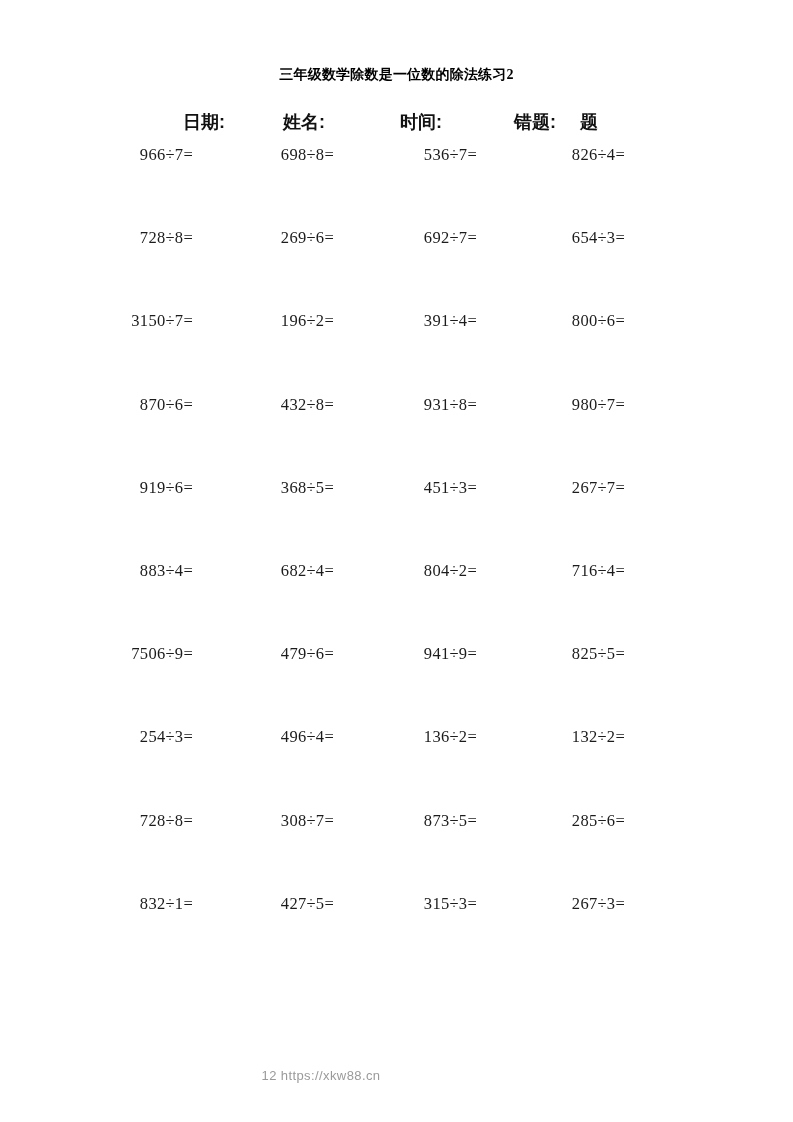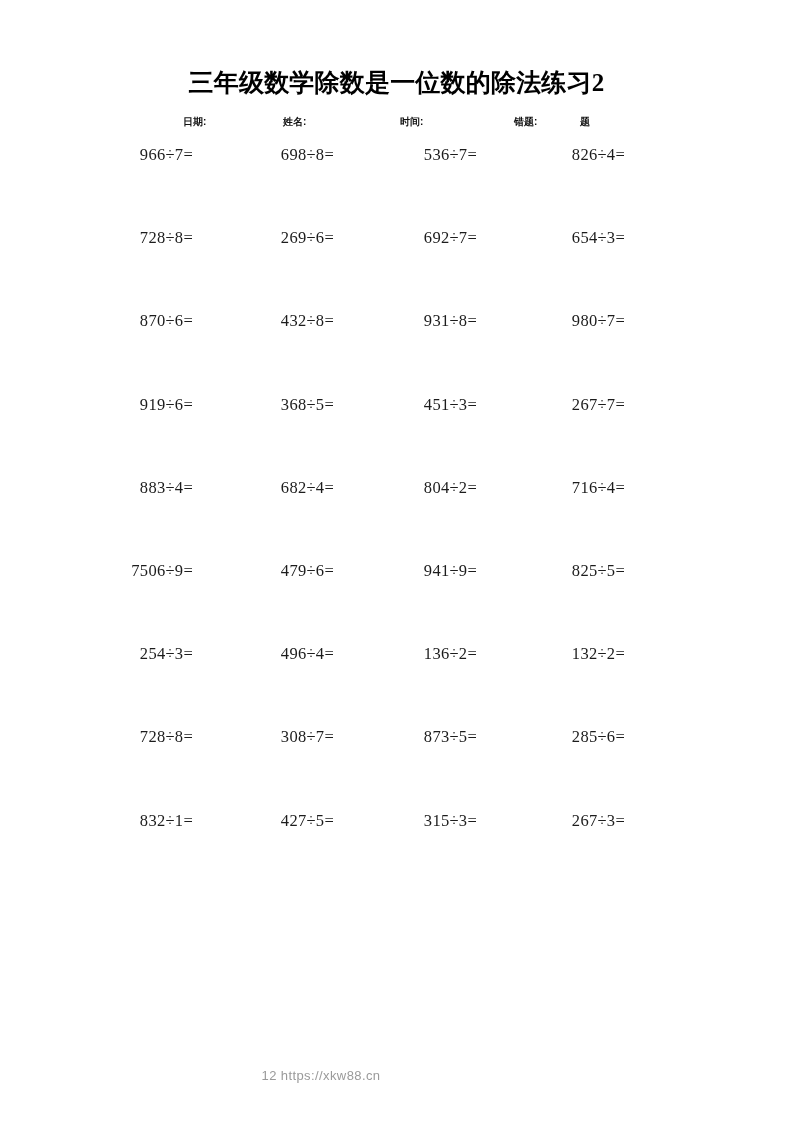--- a/index.html
+++ b/index.html
@@ -27,36 +27,36 @@
 
   
   .title {
     position: absolute;
     top: 66px;
     left: 0;
     width: 793px;
     text-align: center;
     font-family: "Liberation Serif", "DejaVu Serif", serif;
     font-weight: bold;
-    font-size: 25px;
+    font-size: 14px;
     letter-spacing: 0.2px;
     color: #000000;
     white-space: nowrap;
   }
 
   
   .info-row {
     position: absolute;
     top: 112px;
     left: 0;
     width: 793px;
     height: 20px;
     font-family: "Liberation Sans", "DejaVu Sans", sans-serif;
     font-weight: bold;
-    font-size: 10px;
+    font-size: 18px;
     color: #111111;
   }
   .info-field {
     position: absolute;
     top: 0;
     white-space: nowrap;
     line-height: 20px;
   }
   .info-date  { left: 183px; }
   .info-name  { left: 283px; }
@@ -129,20 +129,26 @@
         <div class="prob-cell col-2">536÷7=</div>
         <div class="prob-cell col-3">826÷4=</div>
       </div>
       <div class="prob-row">
         <div class="prob-cell col-0">728÷8=</div>
         <div class="prob-cell col-1">269÷6=</div>
         <div class="prob-cell col-2">692÷7=</div>
         <div class="prob-cell col-3">654÷3=</div>
       </div>
       <div class="prob-row">
+        <div class="prob-cell col-0">3150÷7=</div>
+        <div class="prob-cell col-1">196÷2=</div>
+        <div class="prob-cell col-2">391÷4=</div>
+        <div class="prob-cell col-3">800÷6=</div>
+      </div>
+      <div class="prob-row">
         <div class="prob-cell col-0">870÷6=</div>
         <div class="prob-cell col-1">432÷8=</div>
         <div class="prob-cell col-2">931÷8=</div>
         <div class="prob-cell col-3">980÷7=</div>
       </div>
       <div class="prob-row">
         <div class="prob-cell col-0">919÷6=</div>
         <div class="prob-cell col-1">368÷5=</div>
         <div class="prob-cell col-2">451÷3=</div>
         <div class="prob-cell col-3">267÷7=</div>

